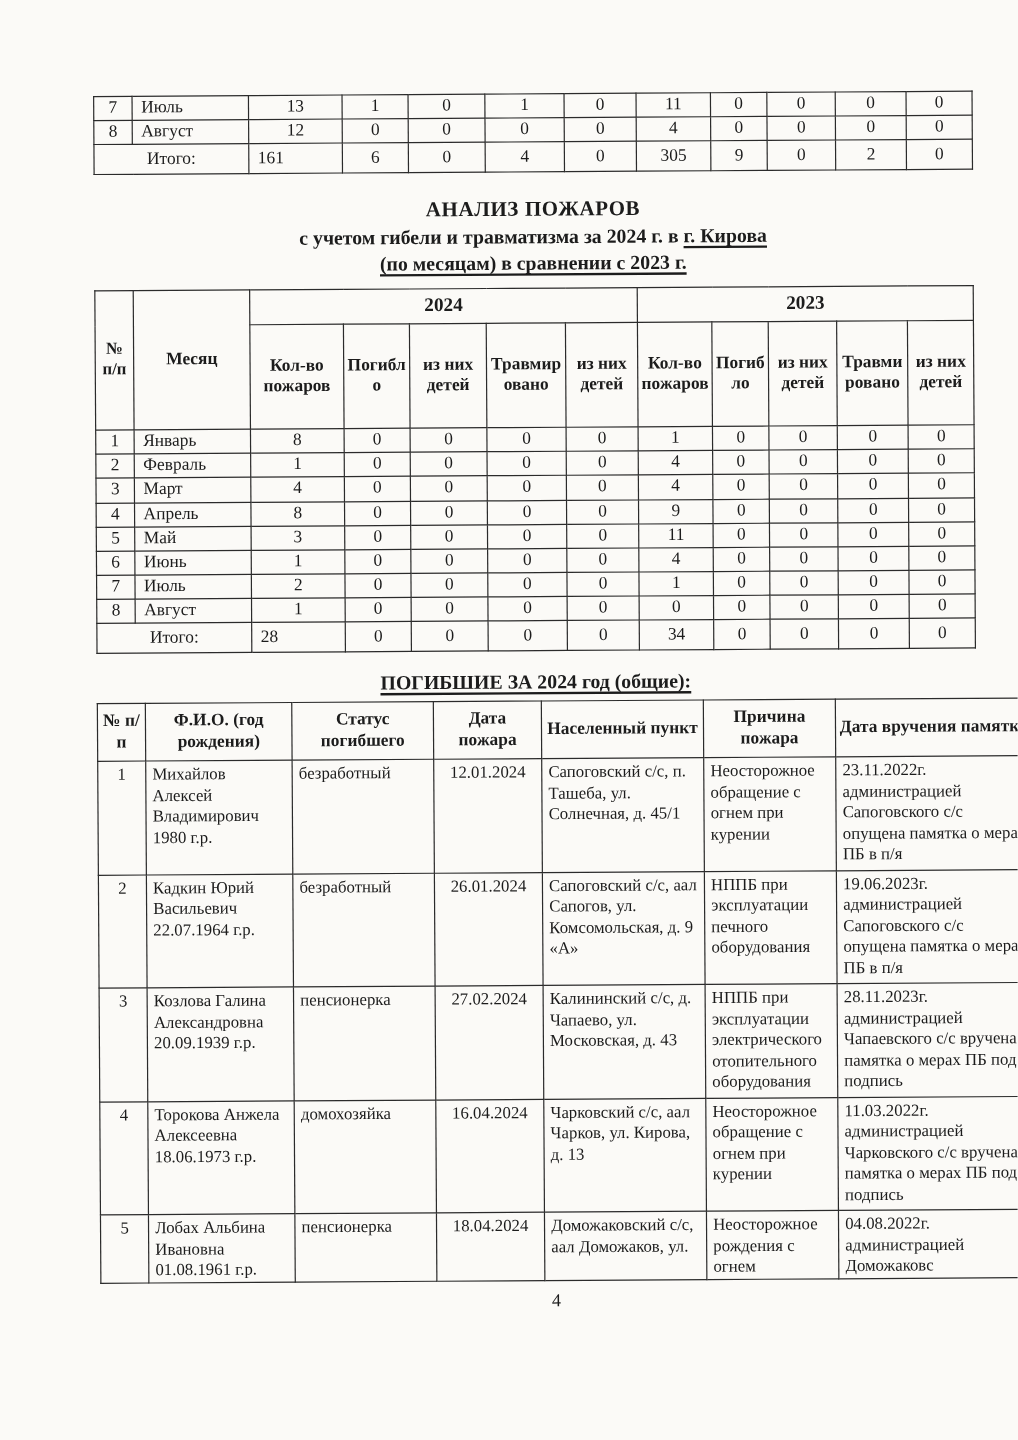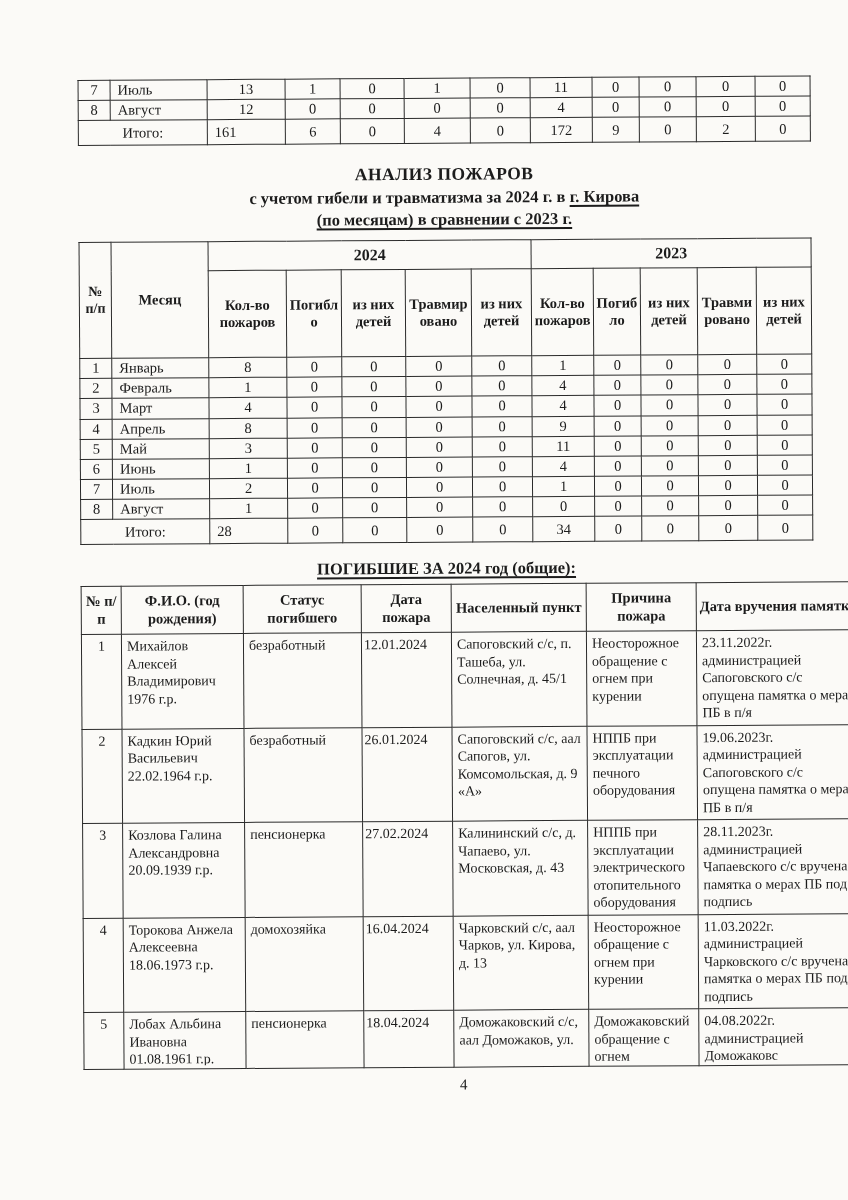--- a/index.html
+++ b/index.html
@@ -39,21 +39,21 @@
   .analysis-tbl { margin-top:10px; }
 
   .deaths-title { margin-top:16px; width:732px; text-align:center; font-weight:bold; font-size:16.5px;
     text-decoration:underline; text-decoration-thickness:1.5px; text-underline-offset:3px; }
 
   
   .deaths { width:780px; margin-top:5px; font-size:14px; line-height:17.5px; }
   .deaths th { font-size:14.5px; padding:6px 3px; text-align:center; vertical-align:middle; }
   .deaths td { text-align:left; vertical-align:top; padding:3px 5px; word-break:break-word; }
   .deaths td:nth-child(1) { text-align:center; }
-  .deaths td:nth-child(4) { text-align:left; padding-left:2px; padding-right:2px; }
+  .deaths td:nth-child(4) { text-align:center; padding-left:2px; padding-right:2px; }
   .deaths tr:last-child .cw { max-height:50px; overflow:hidden; }
 
   .page-num { width:760px; text-align:center; margin-top:9px; font-size:15px; }
 </style>
 </head>
 <body>
 
 <div class="sheet">
   <div class="scan">
 
@@ -149,21 +149,21 @@
               <div class="cw">0</div>
             </td>
           </tr>
           <tr class="total-row">
           <td colspan="2">Итого:</td>
           <td>161</td>
           <td>6</td>
           <td>0</td>
           <td>4</td>
           <td>0</td>
-          <td>172</td>
+          <td>305</td>
           <td>9</td>
           <td>0</td>
           <td>2</td>
           <td>0</td>
         </tr>
       </tbody>
     </table>
 
     <div class="title-block">
       <div class="t1">АНАЛИЗ  ПОЖАРОВ</div>
@@ -549,21 +549,21 @@
           <th>Причина пожара</th>
           <th>Дата вручения памятки</th>
         </tr>
       </thead>
       <tbody>
           <tr>
             <td>
               <div class="cw">1</div>
             </td>
             <td>
-              <div class="cw">Михайлов Алексей Владимирович 1976 г.р.</div>
+              <div class="cw">Михайлов Алексей Владимирович 1980 г.р.</div>
             </td>
             <td>
               <div class="cw">безработный</div>
             </td>
             <td>
               <div class="cw">12.01.2024</div>
             </td>
             <td>
               <div class="cw">Сапоговский с/с, п. Ташеба, ул. Солнечная, д. 45/1</div>
             </td>
@@ -572,21 +572,21 @@
             </td>
             <td>
               <div class="cw">23.11.2022г. администрацией Сапоговского с/с опущена памятка о мерах ПБ в п/я</div>
             </td>
           </tr>
           <tr>
             <td>
               <div class="cw">2</div>
             </td>
             <td>
-              <div class="cw">Кадкин Юрий Васильевич 22.02.1964 г.р.</div>
+              <div class="cw">Кадкин Юрий Васильевич 22.07.1964 г.р.</div>
             </td>
             <td>
               <div class="cw">безработный</div>
             </td>
             <td>
               <div class="cw">26.01.2024</div>
             </td>
             <td>
               <div class="cw">Сапоговский с/с, аал Сапогов, ул. Комсомольская, д. 9 «А»</div>
             </td>
@@ -653,21 +653,21 @@
             <td>
               <div class="cw">пенсионерка</div>
             </td>
             <td>
               <div class="cw">18.04.2024</div>
             </td>
             <td>
               <div class="cw">Доможаковский с/с, аал Доможаков, ул.</div>
             </td>
             <td>
-              <div class="cw">Доможаковский обращение с огнем</div>
+              <div class="cw">Неосторожное рождения с огнем</div>
             </td>
             <td>
               <div class="cw">04.08.2022г. администрацией Доможаковс</div>
             </td>
           </tr>
         </tbody>
     </table>
 
     <div class="page-num">4</div>
 

